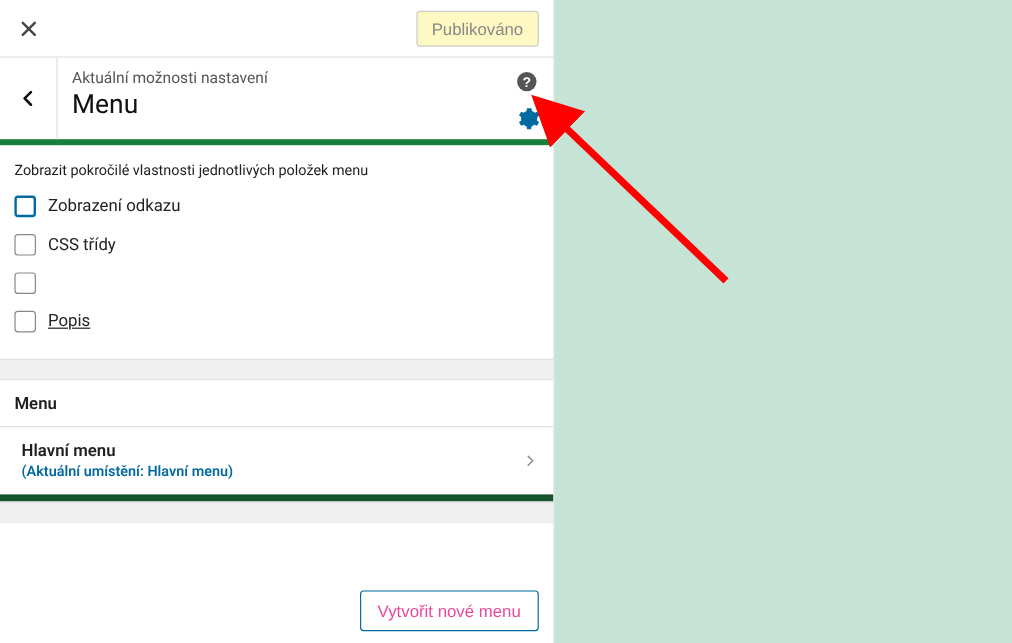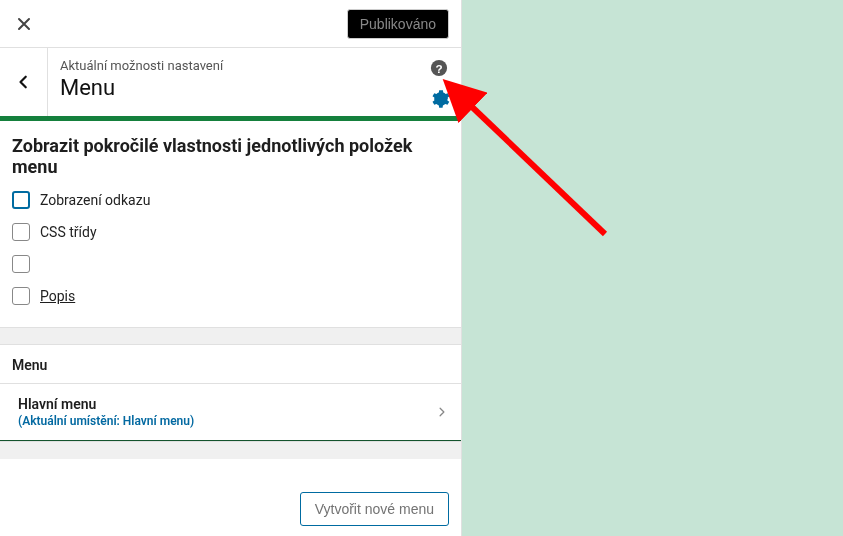--- a/index.html
+++ b/index.html
@@ -4,48 +4,48 @@
 <style>
   * { box-sizing: border-box; margin: 0; padding: 0; }
   html, body { width: 843px; height: 536px; font-family: -apple-system, BlinkMacSystemFont, "Segoe UI", Roboto, Arial, sans-serif; font-size: 14px; color: #1e1e1e; background:#fff; }
   .app { display:flex; width:843px; height:536px; }
   .sidebar { width:462px; border-right:1px solid #e0e0e0; display:flex; flex-direction:column; background:#fff;}
   .canvas { flex:1; background:#c6e4d5; }
   
   .topbar { display:flex; align-items:center; height:48px; border-bottom:1px solid #e0e0e0; padding:0 12px;}
   .close-btn { width:24px; height:24px; display:flex; align-items:center; justify-content:center; color:#1e1e1e; cursor:pointer;}
   .spacer { flex:1; }
-  .publish-btn { border:1px solid #ccc; background:#000000; color:#888; padding:6px 12px; border-radius:3px; font-size:14px; cursor:default;}
+  .publish-btn { border:1px solid #ccc; background:#fef9c3; color:#888; padding:6px 12px; border-radius:3px; font-size:14px; cursor:default;}
   
   .header { display:flex; align-items:flex-start; border-bottom:5px solid #15803d; }
   .back-cell { width:48px; height:68px; border-right:1px solid #e0e0e0; display:flex; align-items:center; justify-content:center; cursor:pointer;}
   .header-main { flex:1; padding:10px 12px 10px 12px; position:relative;}
   .header-sub { font-size:13px; color:#555; display:block; margin-bottom:2px;}
   .header-title { font-size:22px; font-weight:400; color:#111;}
   .help-icon { position:absolute; right:12px; top:10px; width:20px; height:20px; display:flex; align-items:center; justify-content:center;}
   .gear-icon { position:absolute; right:10px; top:40px; width:22px; height:22px; display:flex; align-items:center; justify-content:center; color:#006ba1; cursor:pointer;}
   
   .options { padding:14px 12px 10px 12px; }
-  .options-title { font-size:18px; font-weight:700; margin-bottom:14px; color:#1e1e1e;}
+  .options-title { font-size:12px; font-weight:400; margin-bottom:14px; color:#1e1e1e;}
   .checkbox-row { display:flex; align-items:center; margin-bottom:14px; cursor:pointer;}
   .checkbox-row:last-child { margin-bottom:12px;text-decoration:underline; }
   .cb { width:18px; height:18px; border:1.5px solid #888; border-radius:3px; margin-right:10px; background:#fff;}
   .cb.selected { border:2px solid #006ba1; }
   .checkbox-label { font-size:14px; color:#222;}
   
   .section-sep { height:18px; background:#f0f0f0; border-top:1px solid #e0e0e0; border-bottom:1px solid #e0e0e0;}
   .section-label { padding:12px 12px 10px 12px; font-weight:600; font-size:14px; border-bottom:1px solid #e0e0e0; background:#fff;}
-  .menu-item { padding:12px 14px 12px 18px; border-bottom:1px solid #14532d; display:flex; align-items:center; cursor:pointer;}
+  .menu-item { padding:12px 14px 12px 18px; border-bottom:6px solid #14532d; display:flex; align-items:center; cursor:pointer;}
   .menu-item .mi-text { flex:1; }
   .mi-title { font-size:14px; font-weight:600; color:#1e1e1e;}
   .mi-sub { font-size:12px; color:#0369a1; margin-top:2px; font-weight:600;}
   .chev { color:#666; }
   
   .footer { padding:10px 12px; display:flex; justify-content:flex-end; margin-top:auto;}
-  .create-btn { border:1.5px solid #006ba1; background:#fff; color:#737373; padding:8px 14px; border-radius:3px; font-size:14px; cursor:pointer;}
+  .create-btn { border:1.5px solid #006ba1; background:#fff; color:#ec4899; padding:8px 14px; border-radius:3px; font-size:14px; cursor:pointer;}
   
   .arrow-overlay { position:absolute; left:0; top:0; width:843px; height:536px; pointer-events:none;}
   svg { display:block; }
 </style>
 </head>
 <body>
 
 <div class="app">
   <div class="sidebar">
 

